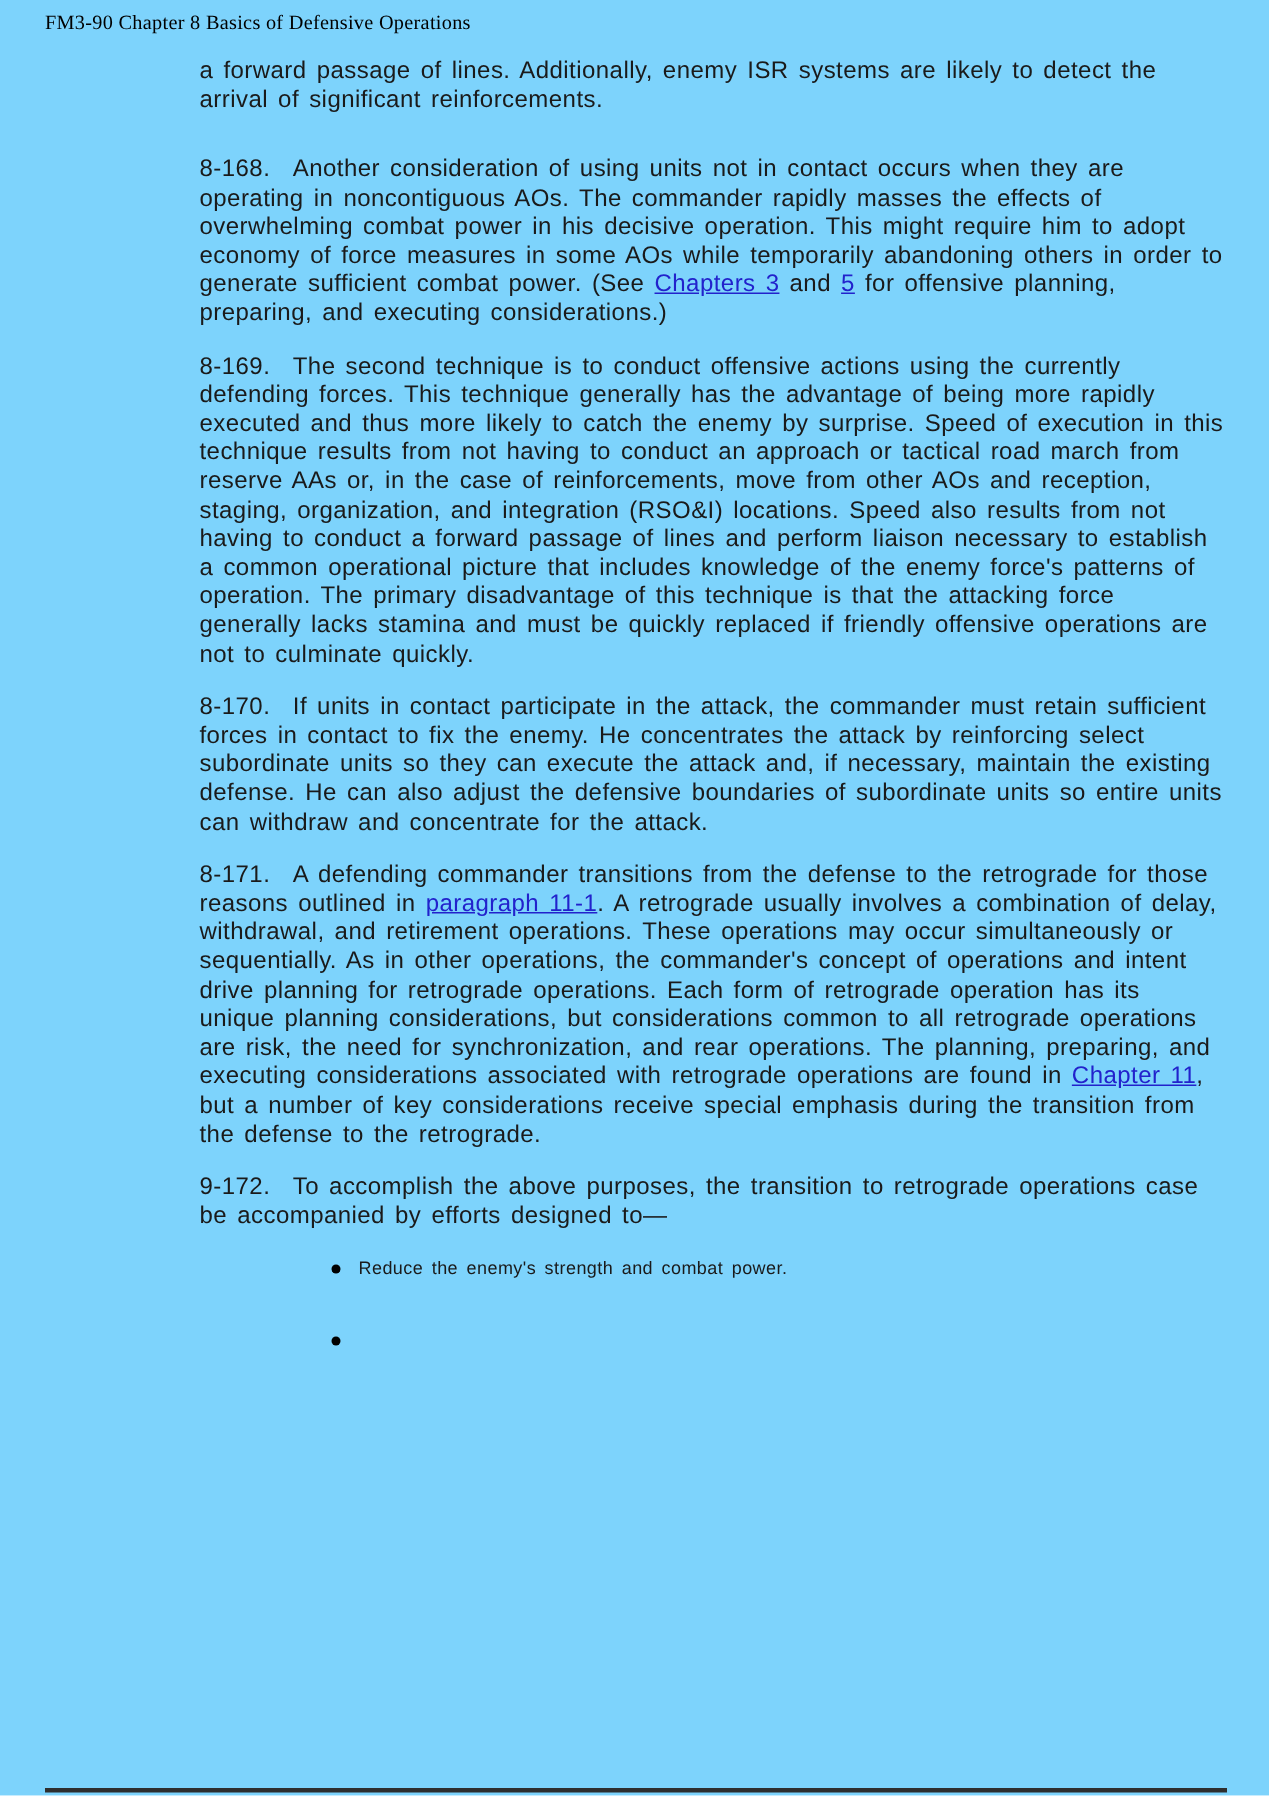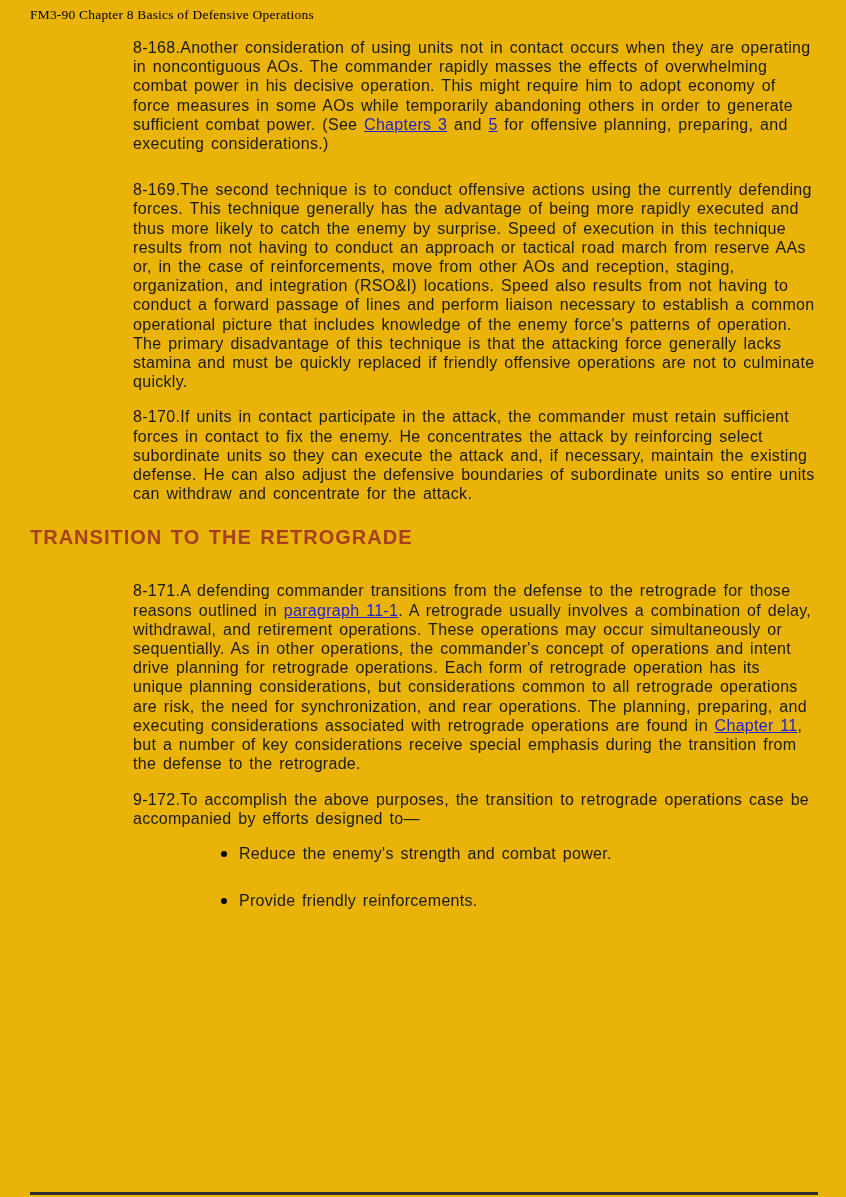--- a/index.html
+++ b/index.html
@@ -1,20 +1,20 @@
 <!DOCTYPE html>
 <html><head>
 <meta charset="utf-8">
 <style>
   html, body { margin: 0; padding: 0; background: #ffffff; }
   .page {
     position: relative;
     width: 846px;
     height: 1197px;
-    background: #eab308;
+    background: #7dd3fc;
     overflow: hidden;
     font-family: "Liberation Sans", sans-serif;
     color: var(--text-color, #1a1a1a);
   }
   .page-header {
     position: absolute;
     top: 7px;
     left: 30px;
     font-family: "Liberation Serif", serif;
     font-size: 13.5px;
@@ -30,21 +30,21 @@
   }
   .para {
     margin: 0 30px 16px 133px;
     font-size: 16px;
     line-height: 19.2px;
     letter-spacing: 0.3px;
     word-spacing: 2px;
     color: var(--text-color, #1a1a1a);
   }
   .para:first-child { margin-bottom: 27px; }
-  .para-num { }
+  .para-num { margin-right: 15px; }
   .section-heading {
     margin: 22px 0 32px 30px;
     font-size: 20px;
     line-height: 24px;
     font-weight: bold;
     letter-spacing: 1px;
     word-spacing: 2px;
     color: var(--heading-color, #a5401e);
     font-family: "Liberation Sans", sans-serif;
   }
@@ -55,21 +55,21 @@
     text-align: center;
   }
   .bullet-list {
     margin: 6px 30px 0 133px;
     padding: 0 0 0 104px;
     list-style: none;
   }
   .bullet-list li {
     position: relative;
     margin-bottom: 28px;
-    font-size: 16px;
+    font-size: 12px;
     line-height: 19.2px;
     letter-spacing: 0.3px;
     word-spacing: 2px;
   }
   .bullet-list li .bullet-dot {
     position: absolute;
     left: -16px;
     top: 7px;
     width: 6px;
     height: 6px;
@@ -86,26 +86,26 @@
     background: #2e2e2e;
   }
 </style>
 </head>
 <body>
 
 <div class="page" style="--heading-color: #a5401e; --link-color: #2222cc; --text-color: #1a1a1a;">
   <div class="page-header">FM3-90 Chapter 8 Basics of Defensive Operations</div>
 
   <div class="content" id="content">
+      <p class="para"><span>a forward passage of lines. Additionally, enemy ISR systems are likely to detect the arrival of significant reinforcements.</span></p>
       <p class="para"><span class="para-num">8-168.</span><span>Another consideration of using units not in contact occurs when they are operating in noncontiguous AOs. The commander rapidly masses the effects of overwhelming combat power in his decisive operation. This might require him to adopt economy of force measures in some AOs while temporarily abandoning others in order to generate sufficient combat power. (See </span><a href="#" class="doc-link">Chapters 3</a><span> and </span><a href="#" class="doc-link">5</a><span> for offensive planning, preparing, and executing considerations.)</span></p>
       <p class="para"><span class="para-num">8-169.</span><span>The second technique is to conduct offensive actions using the currently defending forces. This technique generally has the advantage of being more rapidly executed and thus more likely to catch the enemy by surprise. Speed of execution in this technique results from not having to conduct an approach or tactical road march from reserve AAs or, in the case of reinforcements, move from other AOs and reception, staging, organization, and integration (RSO&amp;I) locations. Speed also results from not having to conduct a forward passage of lines and perform liaison necessary to establish a common operational picture that includes knowledge of the enemy force's patterns of operation. The primary disadvantage of this technique is that the attacking force generally lacks stamina and must be quickly replaced if friendly offensive operations are not to culminate quickly.</span></p>
       <p class="para"><span class="para-num">8-170.</span><span>If units in contact participate in the attack, the commander must retain sufficient forces in contact to fix the enemy. He concentrates the attack by reinforcing select subordinate units so they can execute the attack and, if necessary, maintain the existing defense. He can also adjust the defensive boundaries of subordinate units so entire units can withdraw and concentrate for the attack.</span></p>
-      <h2 class="section-heading">TRANSITION TO THE RETROGRADE</h2>
       <p class="para"><span class="para-num">8-171.</span><span>A defending commander transitions from the defense to the retrograde for those reasons outlined in </span><a href="#" class="doc-link">paragraph 11-1</a><span>. A retrograde usually involves a combination of delay, withdrawal, and retirement operations. These operations may occur simultaneously or sequentially. As in other operations, the commander's concept of operations and intent drive planning for retrograde operations. Each form of retrograde operation has its unique planning considerations, but considerations common to all retrograde operations are risk, the need for synchronization, and rear operations. The planning, preparing, and executing considerations associated with retrograde operations are found in </span><a href="#" class="doc-link">Chapter 11</a><span>, but a number of key considerations receive special emphasis during the transition from the defense to the retrograde.</span></p>
       <p class="para"><span class="para-num">9-172.</span><span>To accomplish the above purposes, the transition to retrograde operations case be accompanied by efforts designed to—</span></p>
       <ul class="bullet-list">
         <li><span class="bullet-dot"></span><span class="bullet-text">Reduce the enemy's strength and combat power.</span></li>
-        <li><span class="bullet-dot"></span><span class="bullet-text">Provide friendly reinforcements.</span></li>
+        <li><span class="bullet-dot"></span></li>
       </ul>
     </div>
 
   <div class="bottom-rule"></div>
 </div>
 
 </body></html>

